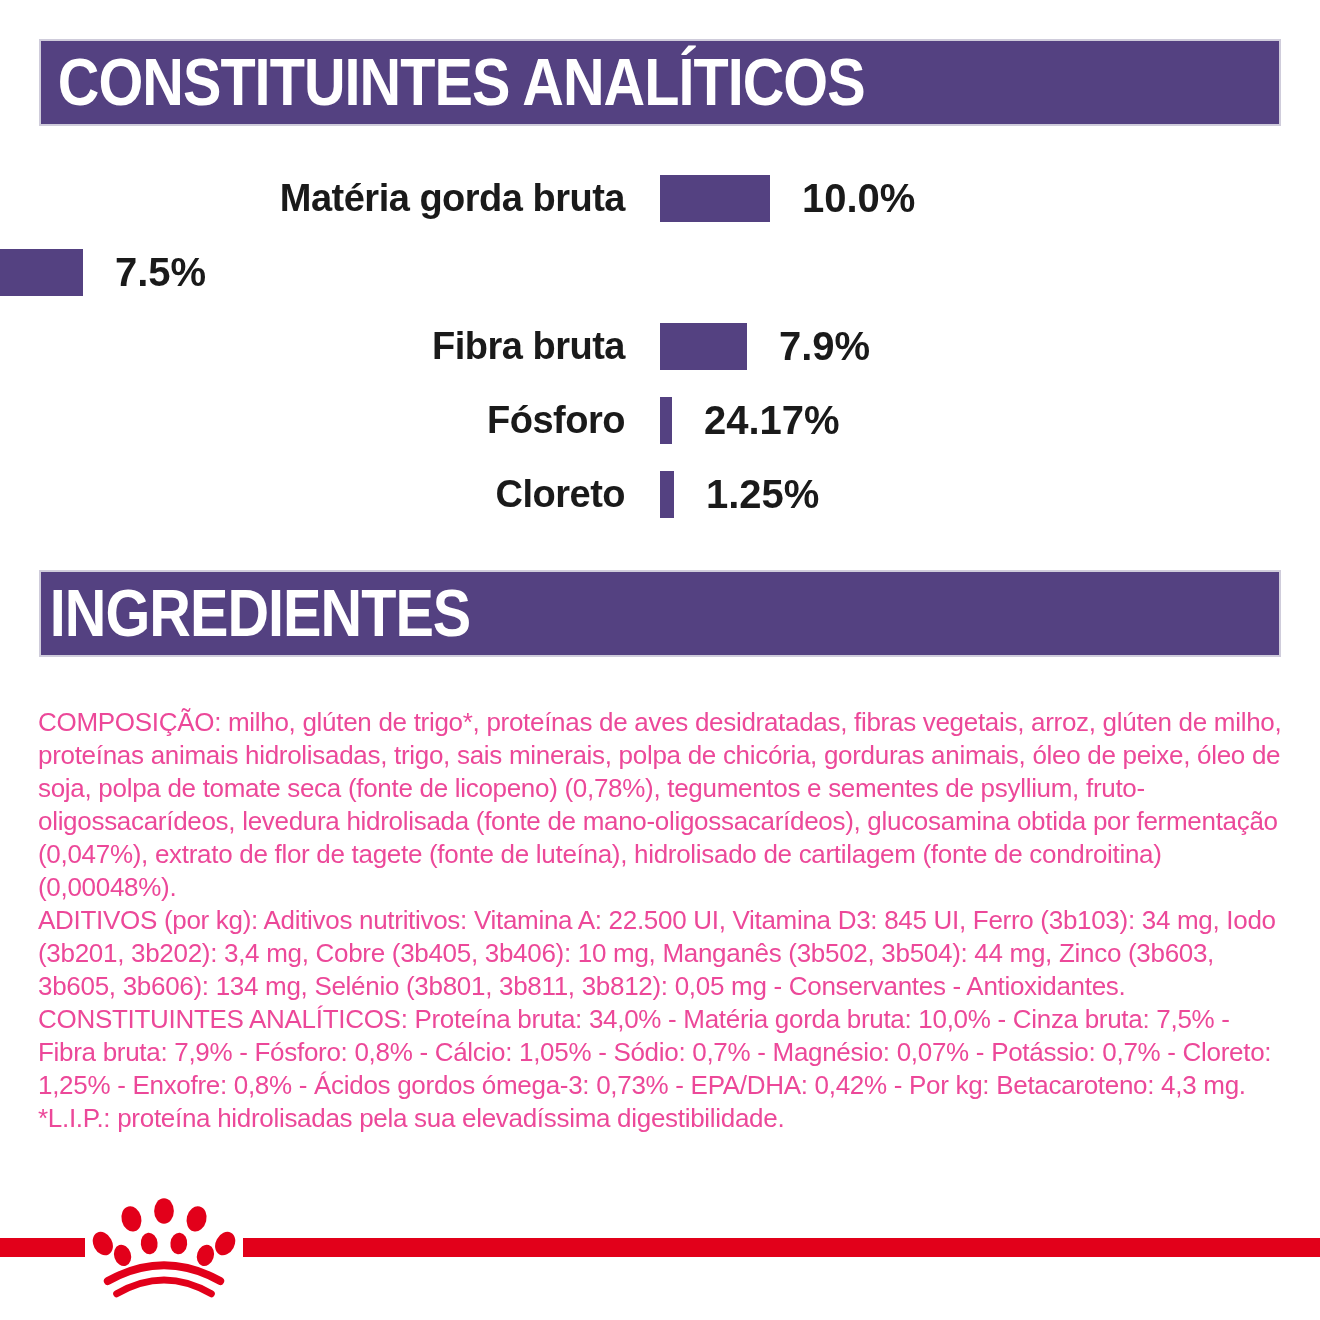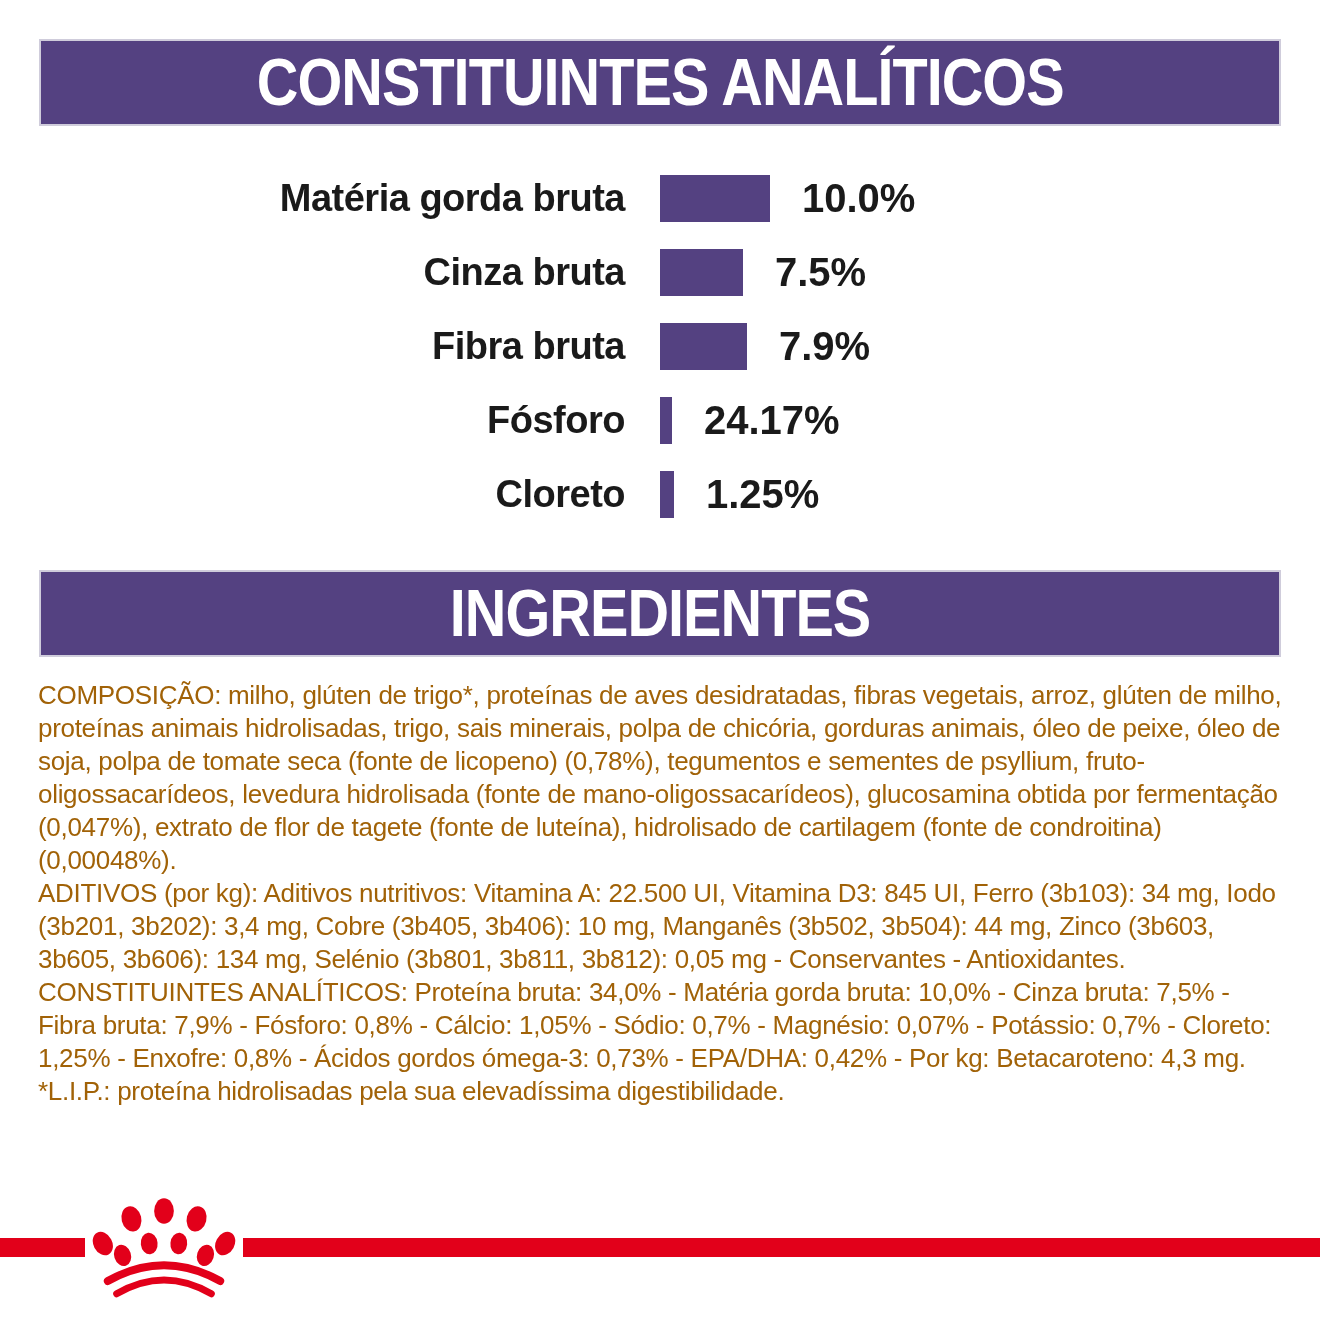--- a/index.html
+++ b/index.html
@@ -10,21 +10,21 @@
     background:#ffffff;
     font-family:"Liberation Sans","DejaVu Sans",sans-serif;
     color:#1a1a1a;
     overflow:hidden;
   }
   .banner {
     margin:0 39px;
     height:87px;
     background:#544181;
     border:2px solid #cfccdb;
-    display:flex; align-items:center; justify-content:center;
+    display:flex; align-items:center; 
   }
   .banner-1 { margin-top:39px; }
   .banner-2 { margin-top:39px; }
   .banner-title {
     color:#ffffff;
     font-size:60px;
     font-weight:bold;
     letter-spacing:-1px;
     transform:scale(0.96,1.12);
     white-space:nowrap;
@@ -41,26 +41,26 @@
     white-space:nowrap;
   }
   .chart-bar { height:47px; background:#544181; flex:0 0 auto; }
   .chart-value {
     margin-left:32px;
     font-size:40px;
     font-weight:bold;
     white-space:nowrap;
   }
   .body-text {
-    margin-top:22px;
+    margin-top:49px;
     padding:0 38px;
     font-size:26px;
     line-height:33px;
     letter-spacing:-0.3px;
-    color:#a16207;
+    color:#ec4899;
   }
   .body-text p { margin:0; }
   .footer { position:absolute; left:0; top:1192px; width:1320px; height:115px; }
   .footer-line-row {
     position:absolute; left:0; top:46px; width:1320px; height:19px;
     display:flex;
   }
   .line-seg { background:#e2001a; height:19px; }
   .line-left { flex:0 0 85px; }
   .line-gap { flex:0 0 158px; background:transparent; }
@@ -76,21 +76,20 @@
     <div class="banner-title">CONSTITUINTES ANALÍTICOS</div>
   </div>
 
   <div class="chart">
       <div class="chart-row">
         <div class="chart-label">Matéria gorda bruta</div>
         <div class="chart-bar" style="width: 110px; background: rgb(84, 65, 129);"></div>
         <div class="chart-value">10.0%</div>
       </div>
       <div class="chart-row">
-        <div class="chart-label">Cinza bruta</div>
         <div class="chart-bar" style="width: 83px; background: rgb(84, 65, 129);"></div>
         <div class="chart-value">7.5%</div>
       </div>
       <div class="chart-row">
         <div class="chart-label">Fibra bruta</div>
         <div class="chart-bar" style="width: 87px; background: rgb(84, 65, 129);"></div>
         <div class="chart-value">7.9%</div>
       </div>
       <div class="chart-row">
         <div class="chart-label">Fósforo</div>

